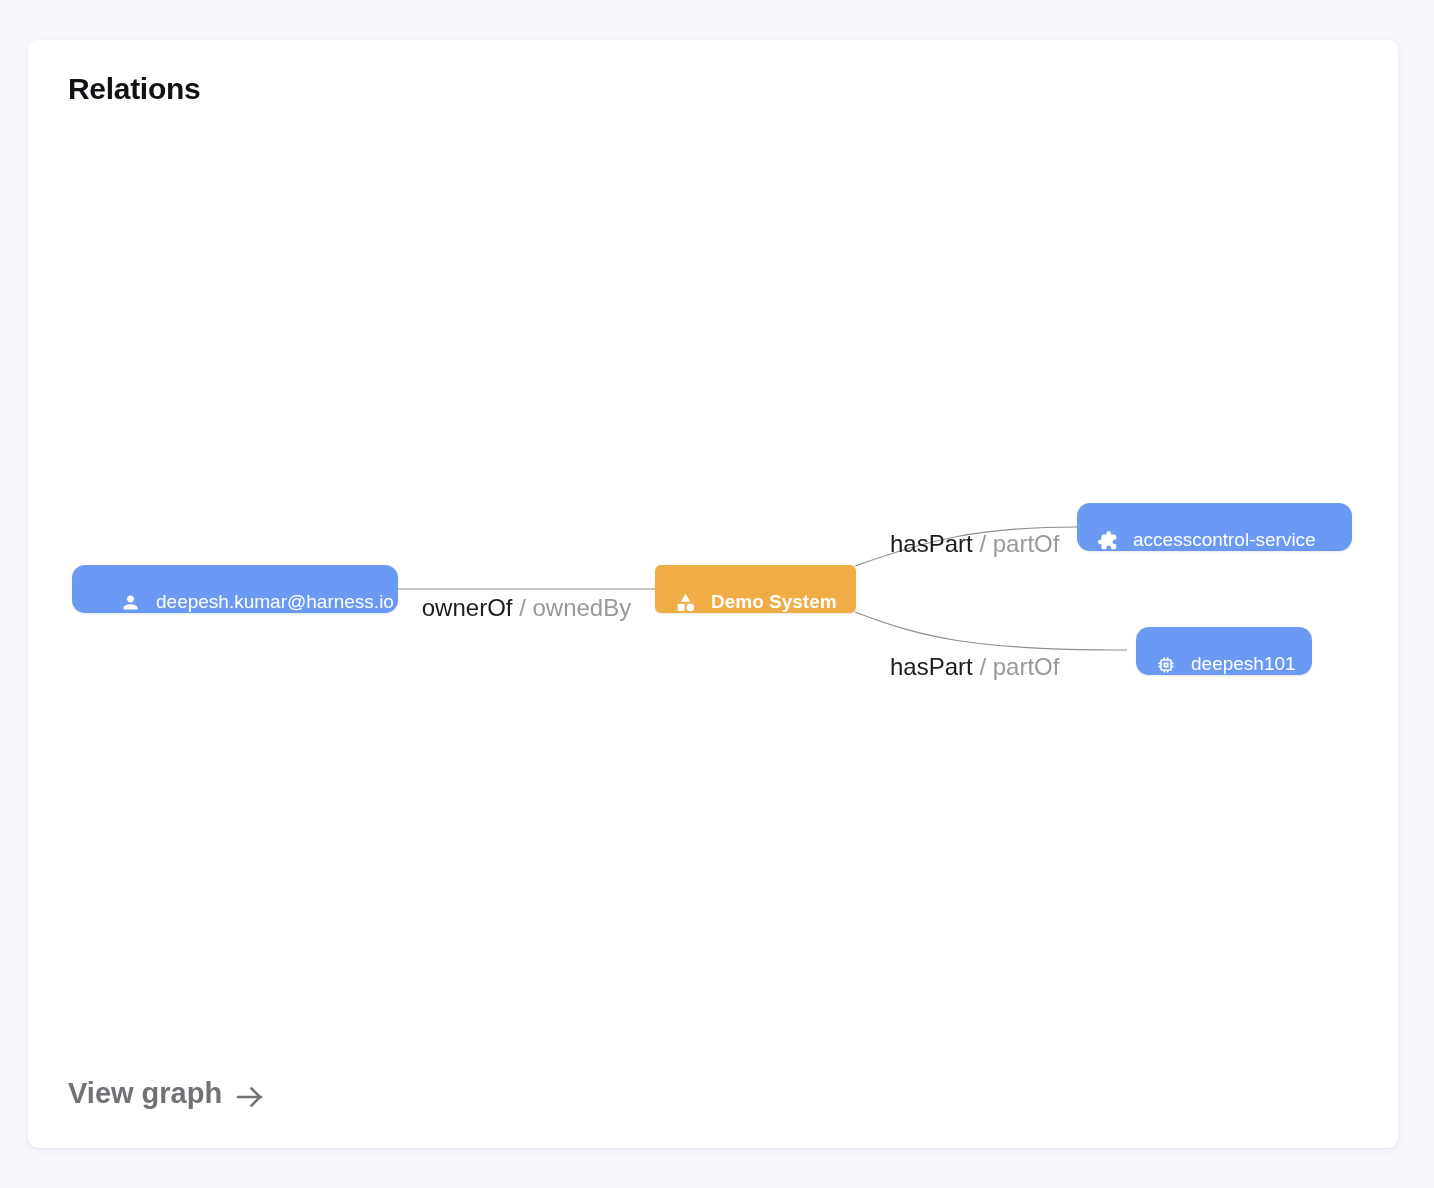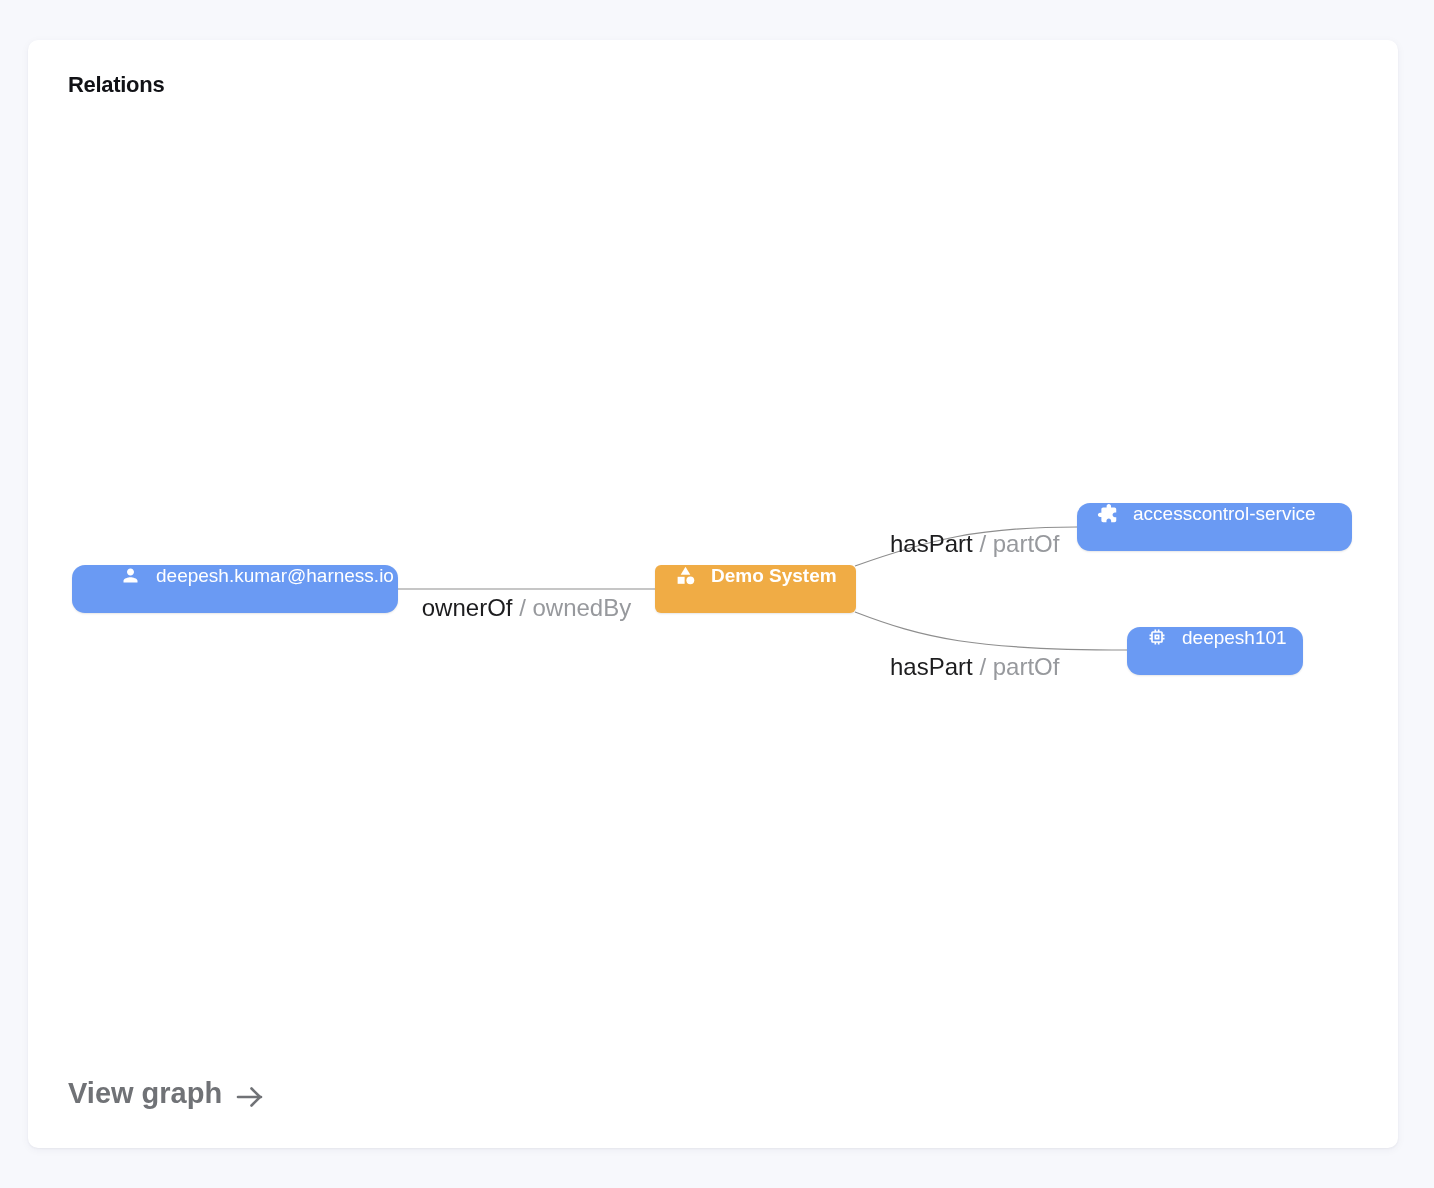--- a/index.html
+++ b/index.html
@@ -22,34 +22,34 @@
     position: absolute;
     left: 28px; top: 40px;
     width: 1370px; height: 1108px;
     background: var(--card-background);
     border-radius: 10px;
     box-shadow: 0 1px 2px rgba(30,40,70,0.05), 0 2px 8px rgba(30,40,70,0.05);
   }
   .card-title {
     position: absolute;
     left: 40px; top: 32px;
-    font-size: 22px;
+    font-size: 30px;
     font-weight: 700;
     letter-spacing: -0.3px;
     color: var(--title-color);
   }
   .graph { position: absolute; inset: 0; }
   .edges-svg { position: absolute; left: 0; top: 0; width: 1370px; height: 1108px; }
   .edges-svg path { fill: none; stroke: var(--edge-line); stroke-width: 1.2; }
   .node {
     position: absolute;
     height: 48px;
     border-radius: 13px;
     display: flex;
-    align-items: flex-start;
+    align-items: flex-end;
     padding-left: 20px;
     gap: 15px;
     color: #ffffff;
     font-size: 19px;
     white-space: nowrap;
     box-shadow: 0 1px 2px rgba(0,0,0,0.10);
     cursor: pointer;
   }
   .node .nicon { display: flex; align-items: center; }
   .node .nicon svg { display: block; }
@@ -119,21 +119,21 @@
 
     <div class="node node-service" style="background: rgb(106, 154, 243);">
       <span class="nicon">
         <svg width="21" height="21" viewBox="0 0 24 24" fill="#ffffff">
           <path transform="scale(-1,1) translate(-24,0)" d="M20.5 11H19V7c0-1.1-.9-2-2-2h-4V3.5C13 2.12 11.88 1 10.5 1S8 2.12 8 3.5V5H4c-1.1 0-1.99.9-1.99 2v3.8H3.5c1.49 0 2.7 1.21 2.7 2.7s-1.21 2.7-2.7 2.7H2V20c0 1.1.9 2 2 2h3.8v-1.5c0-1.49 1.21-2.7 2.7-2.7 1.49 0 2.7 1.21 2.7 2.7V22H17c1.1 0 2-.9 2-2v-4h1.5c1.38 0 2.5-1.12 2.5-2.5S21.88 11 20.5 11z"></path>
         </svg>
       </span>
       <span>accesscontrol-service</span>
     </div>
 
-    <div class="node node-resource" style="background: rgb(106, 154, 243);">
+    <div class="node node-resource" style="background: rgb(106, 154, 243); margin-left: 9px;">
       <span class="nicon">
         <svg width="20" height="20" viewBox="0 0 24 24" fill="#ffffff">
           <path d="M15 9H9v6h6V9zm-2 4h-2v-2h2v2zm8-2V9h-2V7c0-1.1-.9-2-2-2h-2V3h-2v2h-2V3H9v2H7c-1.1 0-2 .9-2 2v2H3v2h2v2H3v2h2v2c0 1.1.9 2 2 2h2v2h2v-2h2v2h2v-2h2c1.1 0 2-.9 2-2v-2h2v-2h-2v-2h2zm-4 6H7V7h10v10z"></path>
         </svg>
       </span>
       <span>deepesh101</span>
     </div>
 
     <div class="edge-label edge-label-owner"><span>ownerOf</span> <span class="sec"><span>/</span> <span>ownedBy</span></span></div>
 

